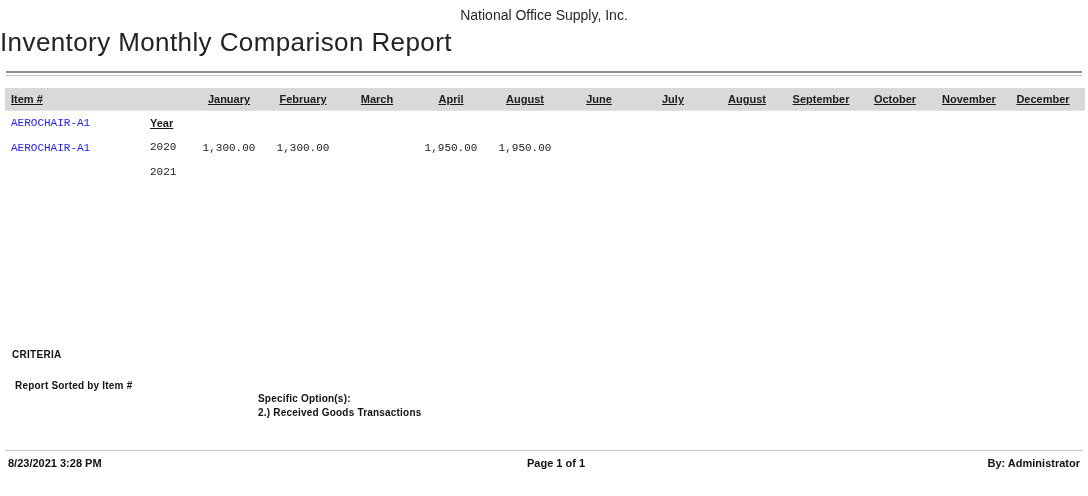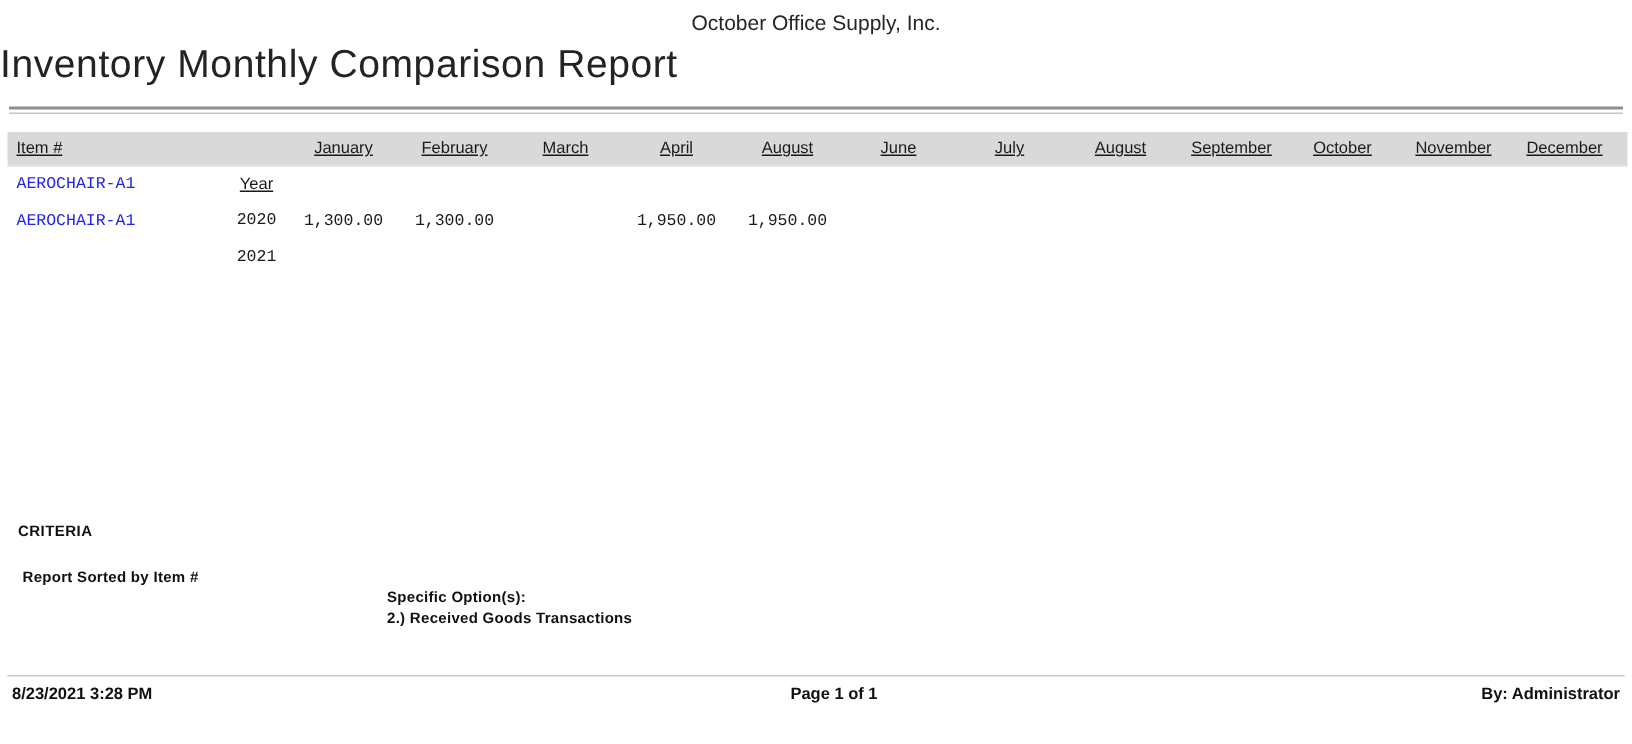--- a/index.html
+++ b/index.html
@@ -22,24 +22,24 @@
   }
   .rule-a{position:absolute;top:71px;left:6px;right:6px;height:2px;background:#909090;}
   .rule-b{position:absolute;top:75px;left:6px;right:6px;height:1px;background:#c4c4c4;}
 
   .headerbar-bg{
     position:absolute;top:88px;left:5px;width:1080px;height:22px;
     background:#d9d9d9;border-bottom:1px solid #e3e3e3;
   }
   .tbl{position:absolute;top:88px;left:0;width:1080px;}
   .row{display:flex;align-items:center;}
-  .row.hdr{height:22px;font-weight:normal;font-size:11px;}
+  .row.hdr{height:22px;font-weight:bold;font-size:11px;}
   .row.data{height:25px;font-size:11px;font-family:Liberation Mono, monospace;}
   .c0{width:150px;padding-left:11px;box-sizing:border-box;text-align:left;white-space:nowrap;}
-  .c1{width:42px;text-align:center;white-space:nowrap;margin-top:48px;}
+  .c1{width:42px;text-align:left;white-space:nowrap;margin-top:48px;}
   .cm{width:74px;text-align:center;white-space:nowrap;}
   .hdr .c0,.hdr .c1,.hdr .cm{text-decoration:underline;}
   .link{color:#2222ee;}
 
   .criteria-heading{
     position:absolute;top:349px;left:12px;
     font-size:10px;font-weight:bold;letter-spacing:0.3px;color:#111;
   }
   .criteria-sort{
     position:absolute;top:380px;left:15px;
@@ -52,21 +52,21 @@
   .footer-rule{position:absolute;top:450px;left:5px;right:5px;height:1px;background:#c8c8c8;}
   .footer-date{position:absolute;top:457px;left:8px;font-size:11px;font-weight:bold;color:#111;}
   .footer-page{position:absolute;top:457px;left:12px;width:100%;text-align:center;font-size:11px;font-weight:bold;color:#111;}
   .footer-by{position:absolute;top:457px;right:8px;font-size:11px;font-weight:bold;color:#111;}
 </style>
 </head>
 <body>
 
 <div class="page">
 
-  <div class="company">October Office Supply, Inc.</div>
+  <div class="company">National Office Supply, Inc.</div>
   <div class="title">Inventory Monthly Comparison Report</div>
 
   <div class="rule-a"></div>
   <div class="rule-b"></div>
 
   <div class="headerbar-bg"></div>
 
   <div class="tbl">
     <div class="row hdr">
       <div class="c0">Item #</div>

